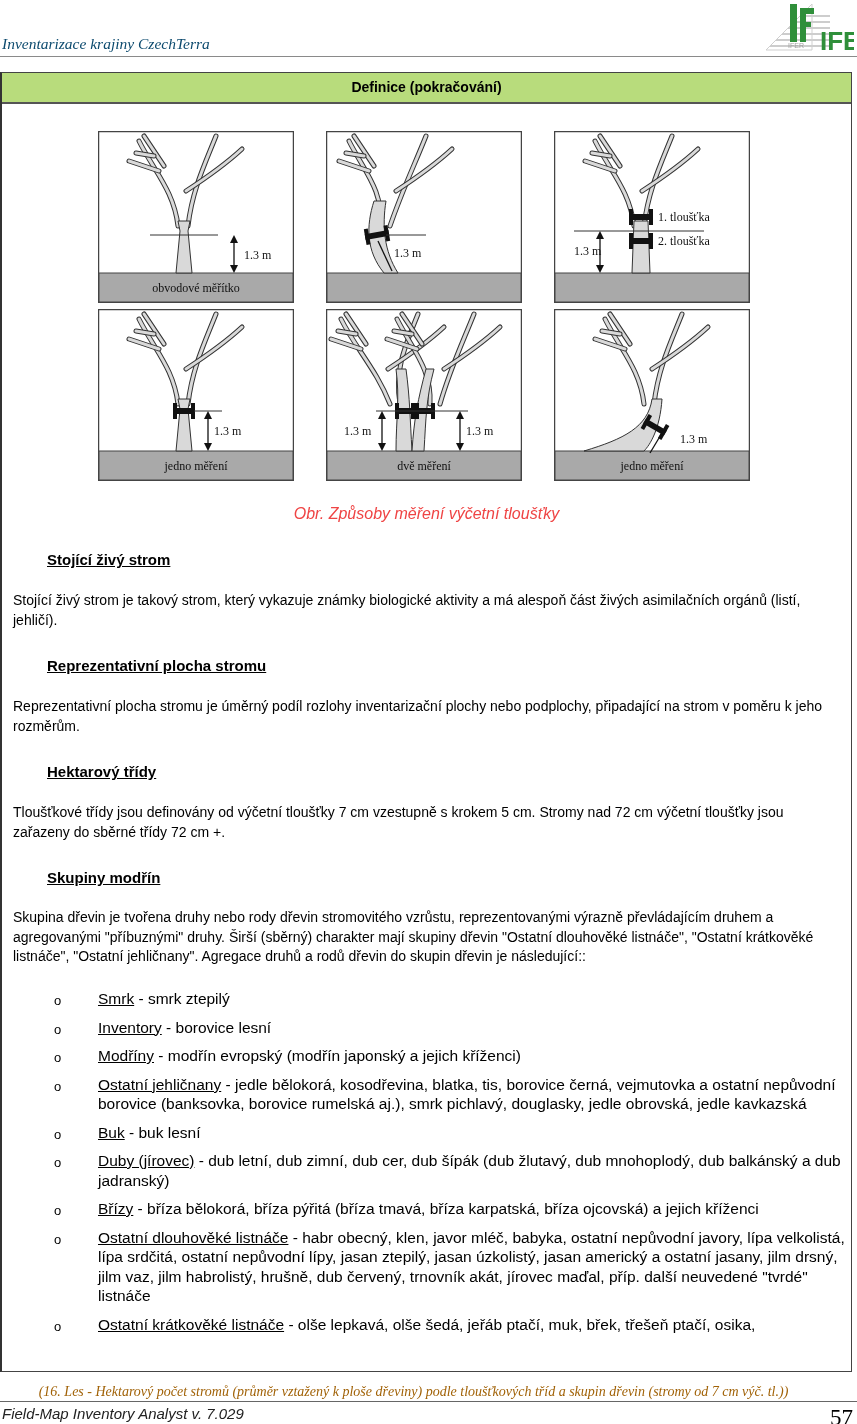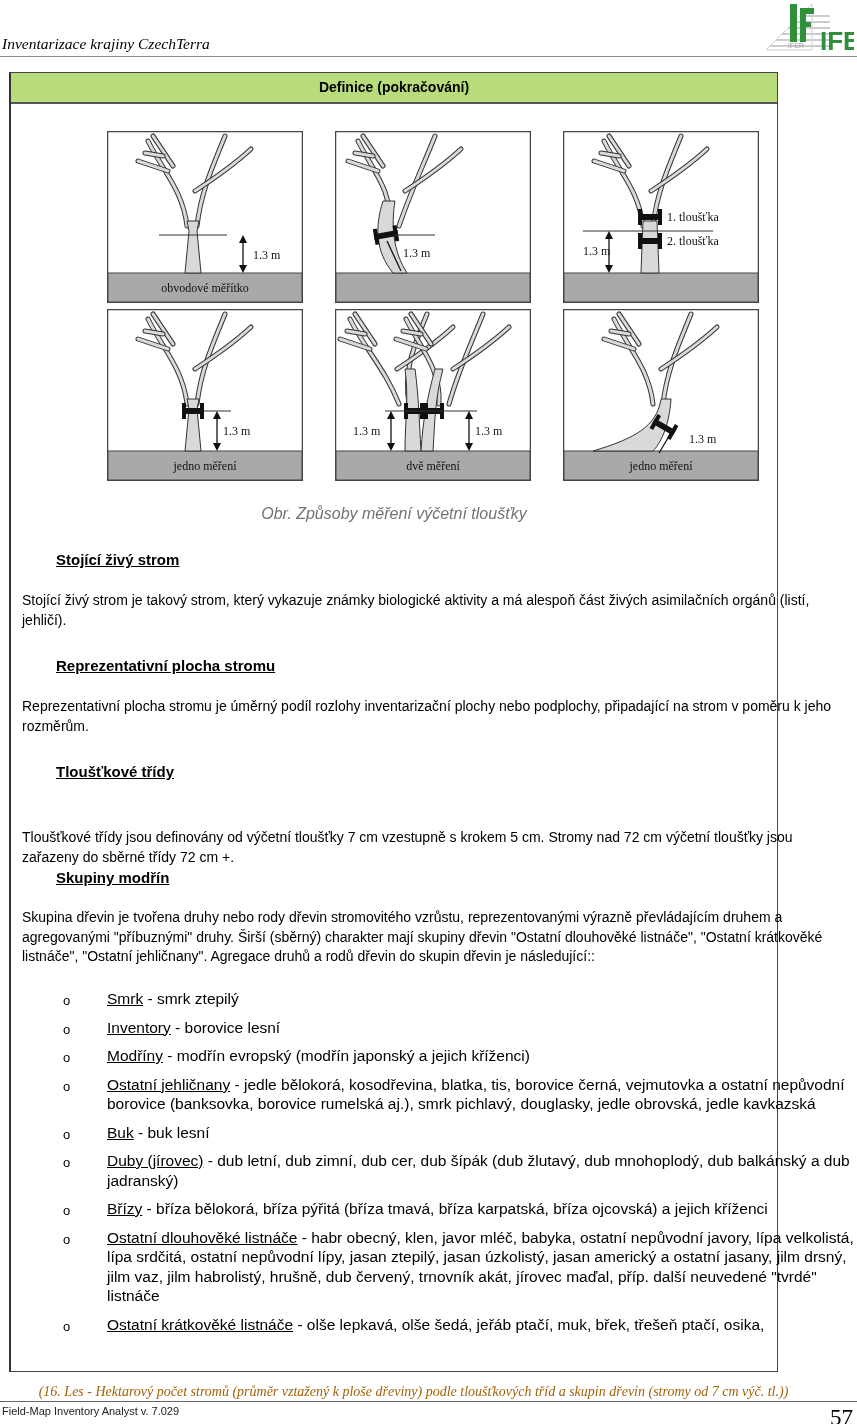--- a/index.html
+++ b/index.html
@@ -1,42 +1,42 @@
 <!DOCTYPE html>
 <html><head>
 <meta charset="utf-8">
 <style>
   html, body { margin: 0; padding: 0; background: #ffffff; }
   body { width: 857px; height: 1424px; position: relative; overflow: hidden; font-family: "Liberation Sans", sans-serif; color: #000; }
 
   .page-header { position: absolute; left: 0; top: 0; width: 857px; height: 58px; }
-  .header-title { position: absolute; left: 2px; top: 35px; font-family: "Liberation Serif", serif; font-style: italic; font-size: 15.5px; color: #000000; }
+  .header-title { position: absolute; left: 2px; top: 35px; font-family: "Liberation Serif", serif; font-style: italic; font-size: 15.5px; color: #0c4a6e; }
   .header-rule { position: absolute; left: 0; top: 56px; width: 857px; height: 1px; background: #8a8a8a; }
   .logo { position: absolute; left: 760px; top: 2px; width: 94px; height: 52px; }
 
-  .box { position: absolute; left: 9px; top: 72px; width: 769px; height: 1300px; border: 1px solid #444; border-left: 2px solid #333; box-sizing: border-box; }
+  .box { position: absolute; left: 0; top: 72px; width: 852px; height: 1300px; border: 1px solid #444; border-left: 2px solid #333; box-sizing: border-box; }
   .box-head { position: absolute; left: 0; top: 0; right: 0; height: 29px; background: #b8dc7c; border-bottom: 2px solid #555; }
   .box-head-label { position: absolute; left: 0; right: 0; top: 6px; text-align: center; font-weight: bold; font-size: 14px; }
 
   .figure-grid { position: absolute; left: 96px; top: 58px; width: 652px; height: 350px; }
   .panel { position: absolute; width: 196px; height: 172px; }
   .panel svg { display: block; }
-  .caption { position: absolute; left: 0; right: 0; top: 432px; text-align: center; font-style: italic; font-size: 16px; color: #737373; }
+  .caption { position: absolute; left: 0; right: 0; top: 432px; text-align: center; font-style: italic; font-size: 16px; color: #ef4444; }
 
   .section-title { position: absolute; left: 11px; font-weight: bold; font-size: 15px; text-decoration: underline; margin-left: 34px; }
   .para { position: absolute; left: 11px; width: 830px; font-size: 14px; line-height: 19.5px; }
 
   .list { position: absolute; left: 0; top: 916px; width: 850px; list-style: none; margin: 0; padding: 0; }
   .list-item { position: relative; padding-left: 96px; font-size: 15.5px; line-height: 19.5px; }
   .list-item .bullet { position: absolute; left: 52px; top: 2px; font-size: 13px; }
   .list-item .term { text-decoration: underline; margin-top: 12px; }
 
   .footer-note { position: absolute; left: 0; width: 827px; top: 1384px; text-align: center; font-family: Liberation Serif, serif; font-style: italic; font-size: 14px; color: #a16207; }
   .footer-rule { position: absolute; left: 0; top: 1401px; width: 857px; height: 1px; background: #666; }
-  .footer-version { position: absolute; left: 2px; top: 1405px; font-size: 11px; color: #222; }
+  .footer-version { position: absolute; left: 2px; top: 1405px; font-style: italic; font-size: 15px; color: #222; }
   .footer-page { position: absolute; right: 4px; top: 1405px; font-family: "Liberation Serif", serif; font-size: 23px; }
 </style>
 </head>
 <body>
 
 <div class="page-header">
   <div class="header-title">Inventarizace krajiny CzechTerra</div>
   <div class="logo">
     <svg width="94" height="52" viewBox="0 0 94 52">
       <g stroke="#bdbdbd" stroke-width="1.5">
@@ -278,22 +278,22 @@
       </div>
   </div>
   <div class="caption">Obr. Způsoby měření výčetní tloušťky</div>
 
   <div class="section-title" style="top:478px;">Stojící živý strom</div>
   <div class="para" style="top:518px;">Stojící živý strom je takový strom, který vykazuje známky biologické aktivity a má alespoň část živých asimilačních orgánů (listí, jehličí).</div>
 
   <div class="section-title" style="top:584px;">Reprezentativní plocha stromu</div>
   <div class="para" style="top:624px;">Reprezentativní plocha stromu je úměrný podíl rozlohy inventarizační plochy nebo podplochy, připadající na strom v poměru k jeho rozměrům.</div>
 
-  <div class="section-title" style="top:690px;">Tloušťkové třídy</div>
-  <div class="para" style="top:730px;margin-top:25px;">Tloušťkové třídy jsou definovány od výčetní tloušťky 7 cm vzestupně s krokem 5 cm. Stromy nad 72 cm výčetní tloušťky jsou zařazeny do sběrné třídy 72 cm +.</div>
+  <div class="section-title" style="top:690px;">Hektarový třídy</div>
+  <div class="para" style="top:730px;">Tloušťkové třídy jsou definovány od výčetní tloušťky 7 cm vzestupně s krokem 5 cm. Stromy nad 72 cm výčetní tloušťky jsou zařazeny do sběrné třídy 72 cm +.</div>
 
   <div class="section-title" style="top:796px;">Skupiny modřín</div>
   <div class="para" style="top:835px; width:815px;">Skupina dřevin je tvořena druhy nebo rody dřevin stromovitého vzrůstu, reprezentovanými výrazně převládajícím druhem a agregovanými "příbuznými" druhy. Širší (sběrný) charakter mají skupiny dřevin "Ostatní dlouhověké listnáče", "Ostatní krátkověké listnáče", "Ostatní jehličnany". Agregace druhů a rodů dřevin do skupin dřevin je následující::</div>
 
   <ul class="list" id="group-list">
       <li class="list-item" style="margin-top: 0px;"><span class="bullet">o</span><span class="term">Smrk</span><span> - smrk ztepilý</span></li>
       <li class="list-item" style="margin-top: 9px;"><span class="bullet">o</span><span class="term">Inventory</span><span> - borovice lesní</span></li>
       <li class="list-item" style="margin-top: 9px;"><span class="bullet">o</span><span class="term">Modříny</span><span> - modřín evropský (modřín japonský a jejich kříženci)</span></li>
       <li class="list-item" style="margin-top: 9px;"><span class="bullet">o</span><span class="term">Ostatní jehličnany</span><span> -  jedle bělokorá, kosodřevina, blatka, tis, borovice černá, vejmutovka a ostatní nepůvodní borovice (banksovka, borovice rumelská aj.), smrk pichlavý, douglasky, jedle obrovská, jedle kavkazská</span></li>
       <li class="list-item" style="margin-top: 9px;"><span class="bullet">o</span><span class="term">Buk</span><span> - buk lesní</span></li>

